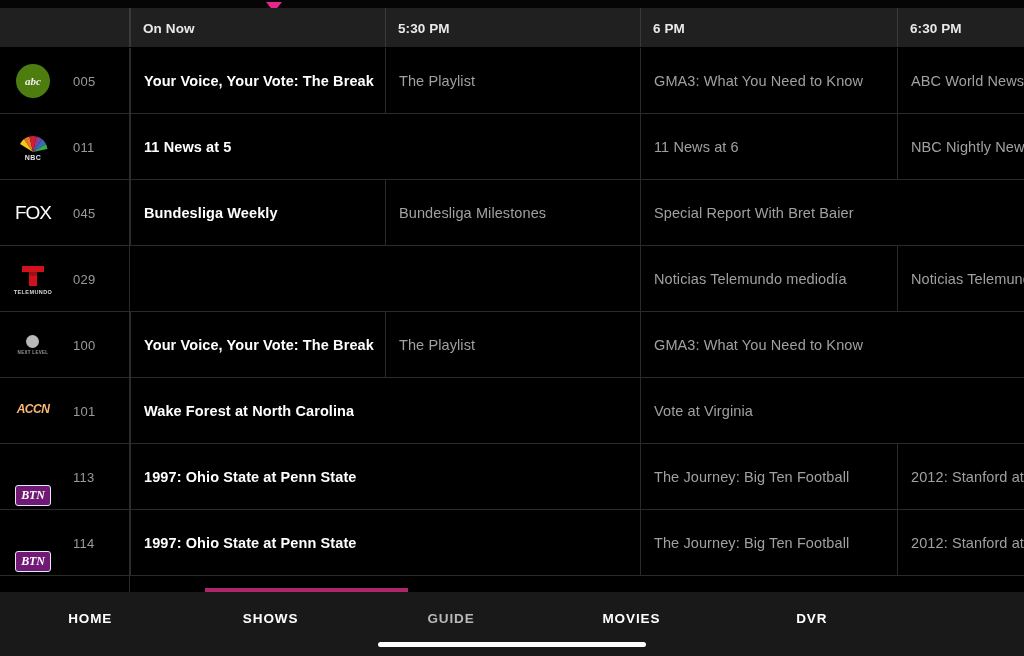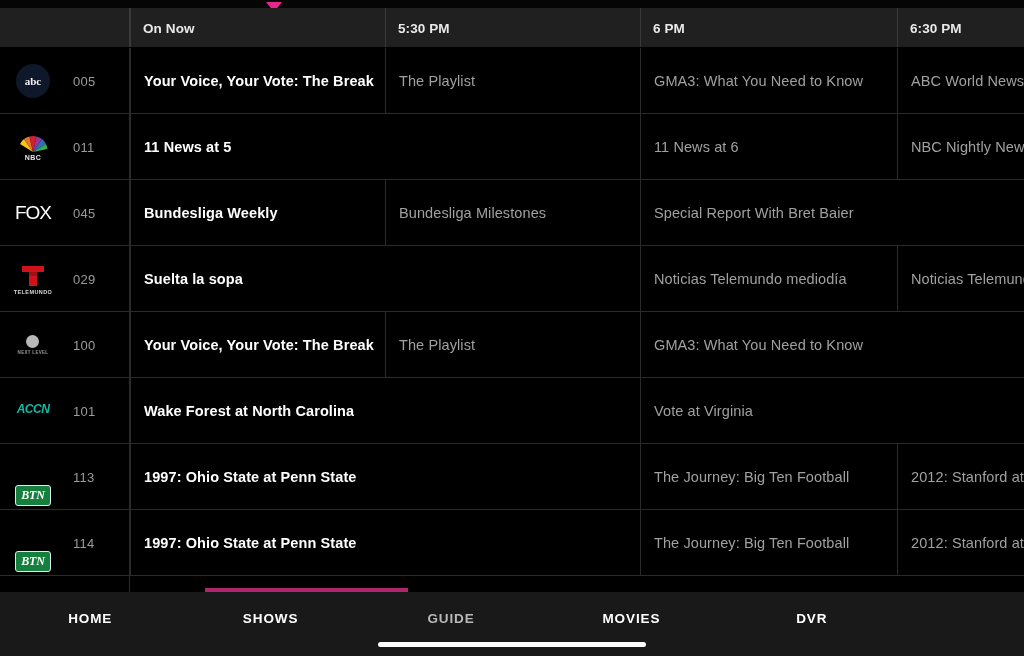--- a/index.html
+++ b/index.html
@@ -96,38 +96,38 @@
   .navitem.active   { color:#ffffff; }
   .navitem.inactive { color:#ffffff; }
   .navitem.dim      { color:#b9b9b9; }
   .homebar {
     position:absolute; left:50%; transform:translateX(-50%);
     bottom:9px; width:268px; height:5px;
     border-radius:3px; background:#ffffff;
   }
 
   
-  .abc-logo { width:34px; height:34px; border-radius:50%; background:#0f172a;
+  .abc-logo { width:34px; height:34px; border-radius:50%; background:#4d7c0f;
       display:flex; align-items:center; justify-content:center;
-      color:#f2f2f2; font-size:11px; font-weight:700;
+      color:#f2f2f2; font-size:11px; font-style:italic; font-weight:700;
       font-family:"Liberation Serif", serif; }
   .nbc-logo { width:36px; height:34px; display:flex; flex-direction:column;
       align-items:center; justify-content:center; }
   .nbc-txt { color:#e6e6e6; font-size:7px; font-weight:700; letter-spacing:.5px; margin-top:1px; }
   .fox-logo { color:#ffffff; font-size:19px; font-weight:400; letter-spacing:-1px;
       font-family:"Liberation Sans", sans-serif; font-stretch:condensed; }
   .tmd-logo { display:flex; flex-direction:column; align-items:center; justify-content:center; }
   .tmd-txt { color:#d8d8d8; font-size:5.5px; font-weight:700; letter-spacing:.4px; margin-top:1px; }
   .nl-logo { display:flex; flex-direction:column; align-items:center; justify-content:center; }
   .nl-dot { width:13px; height:13px; border-radius:50%; background:#b9b9b9; }
   .nl-txt { color:#9a9a9a; font-size:4.5px; font-weight:700; letter-spacing:.3px; margin-top:2px; }
-  .accn-logo { color:#14b8a6; font-size:12px; font-weight:700; font-style:italic;
+  .accn-logo { color:#fdba74; font-size:12px; font-weight:700; font-style:italic;
       letter-spacing:-.5px; text-align:left; line-height:1; }
   .accn-sub { color:#9d9d9d; font-size:4px; font-weight:700; letter-spacing:.2px; }
-  .btn-logo { background:#15803d; border:1.5px solid #dfe8f5; border-radius:3px;
+  .btn-logo { background:#701a75; border:1.5px solid #dfe8f5; border-radius:3px;
       padding:2px 5px; display:flex; align-items:center;margin-top:36px; }
   .btn-txt { color:#ffffff; font-size:12px; font-weight:700; font-style:italic;
       letter-spacing:-.2px; font-family:"Liberation Serif", serif; }
 </style>
 </head>
 <body>
 
 <div id="app">
 
   <div class="topstrip">
@@ -218,23 +218,20 @@
             <div class="tmd-logo">
               <svg width="26" height="24" viewBox="0 0 26 24">
                 <path d="M2 2 h22 v6 h-7 v14 h-8 V8 H2 Z" fill="#d0121b"></path>
                 <path d="M9 8 h8 v3 q-4 2 -8 0 Z" fill="#a00e16"></path>
               </svg>
               <div class="tmd-txt">TELEMUNDO</div>
             </div>
           </div>
           <div class="channum">029</div>
         </div>
-        <div class="prog now" style="left: 130px; width: 510px;">
-          <span>Suelta la sopa</span>
-        </div>
         <div class="prog next" style="left: 640px; width: 257px;">
           <span>Noticias Telemundo mediodía</span>
         </div>
         <div class="prog next" style="left: 897px; width: 180px;">
           <span>Noticias Telemundo</span>
         </div>
       </div>
       <div class="row" style="top: 264px;">
         <div class="chan">
           <div class="logo">

